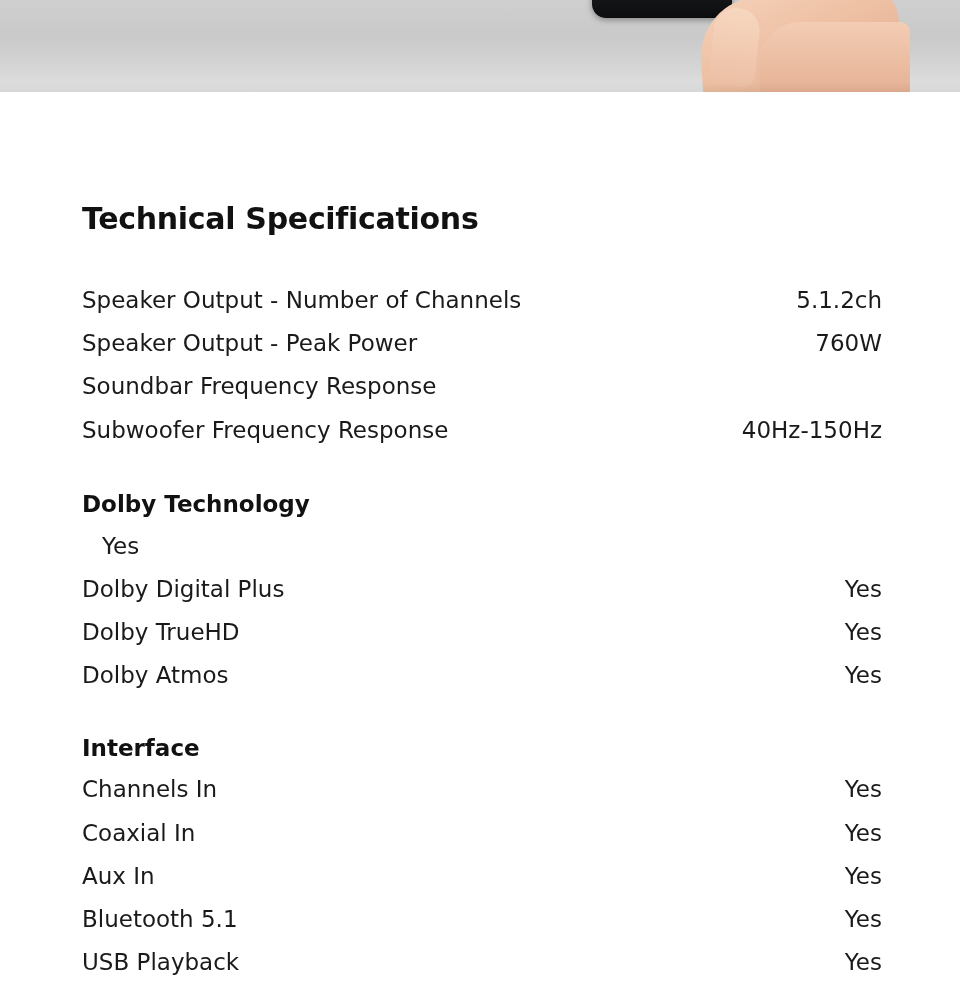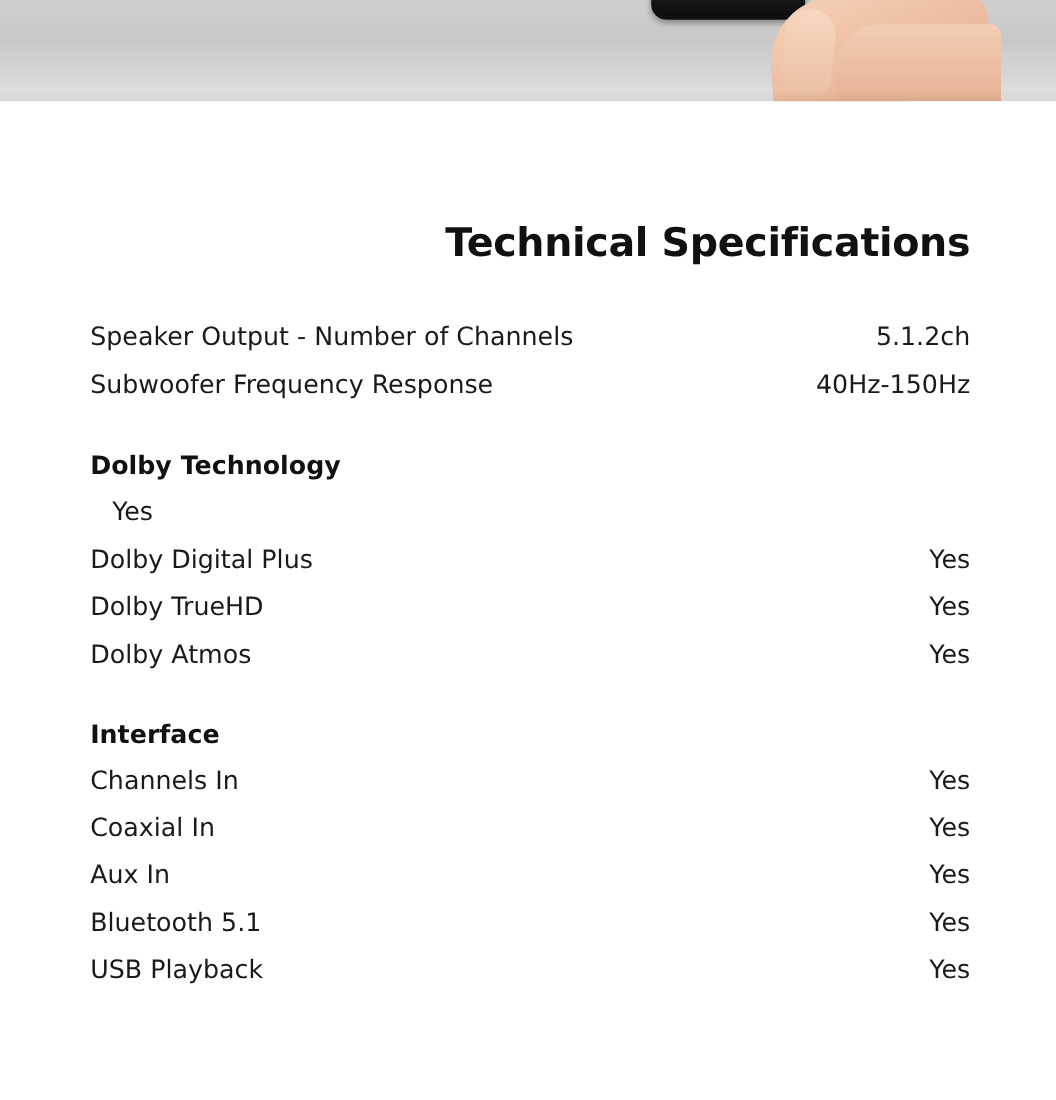--- a/index.html
+++ b/index.html
@@ -94,26 +94,25 @@
     position: absolute;
     left: 0;
     top: 92px;
     width: 960px;
   }
   .spec-wrap {
     padding: 110px 78px 0 82px;
   }
   h1.spec-title {
     margin: 0 0 44px 0;
-    font-size: 36px;
+    font-size: 30px;
     font-weight: bold;
     letter-spacing: -0.3px;
     color: #111111;
     line-height: 1.1;
-    text-align: right;
   }
   h2.group-title {
     margin: 0 0 6px 0;
     font-size: 23px;
     font-weight: bold;
     color: #111111;
     line-height: 1.25;
   }
   .group {
     margin-bottom: 36px;
@@ -154,20 +153,25 @@
   <div class="content">
     <div class="spec-wrap">
       <h1 class="spec-title">Technical Specifications</h1>
 
       <div class="group first">
         <div class="row">
           <span class="label">Speaker Output - Number of Channels</span>
           <span class="value">5.1.2ch</span>
         </div>
         <div class="row">
+          <span class="label">Speaker Output - Peak Power</span>
+          <span class="value">760W</span>
+        </div>
+        <div class="row">
+          <span class="label">Soundbar Frequency Response</span>
         </div>
         <div class="row">
           <span class="label">Subwoofer Frequency Response</span>
           <span class="value">40Hz-150Hz</span>
         </div>
       </div>
 
       <div class="group">
         <h2 class="group-title">Dolby Technology</h2>
         <div class="row">

